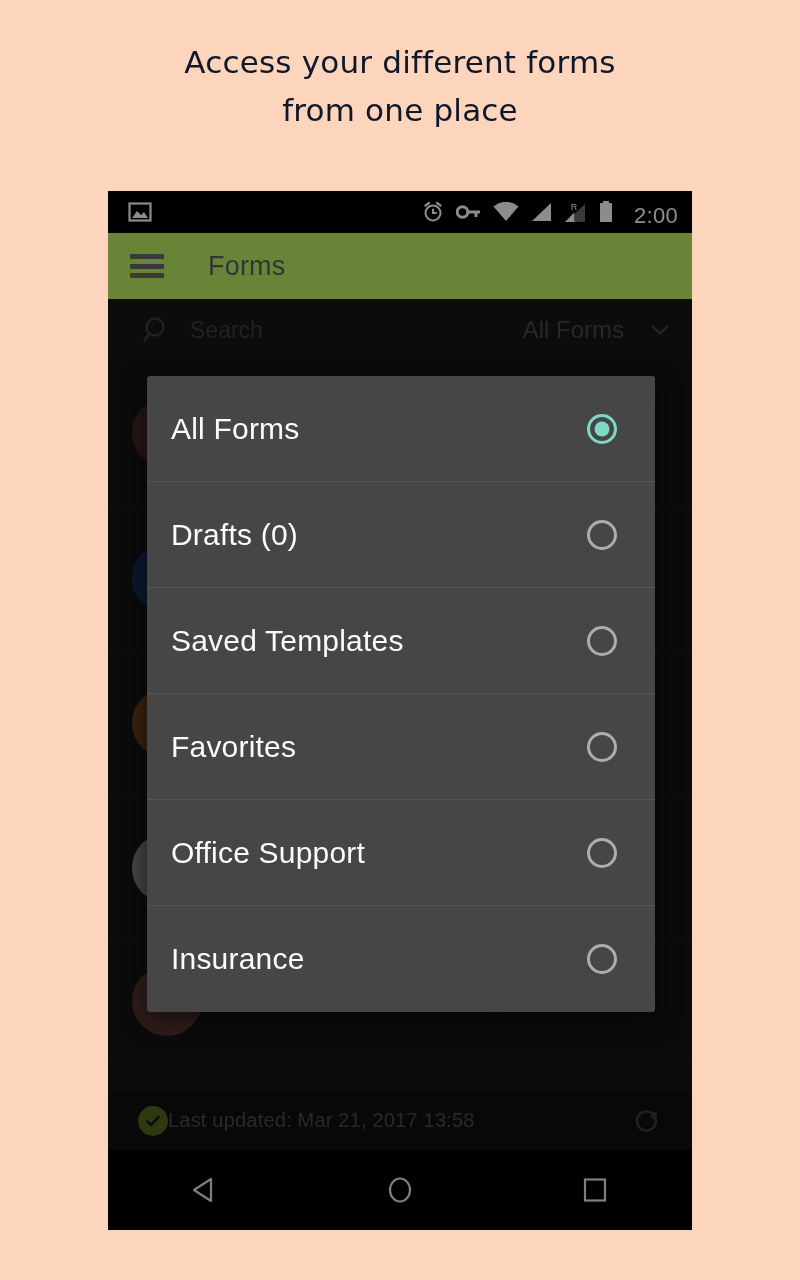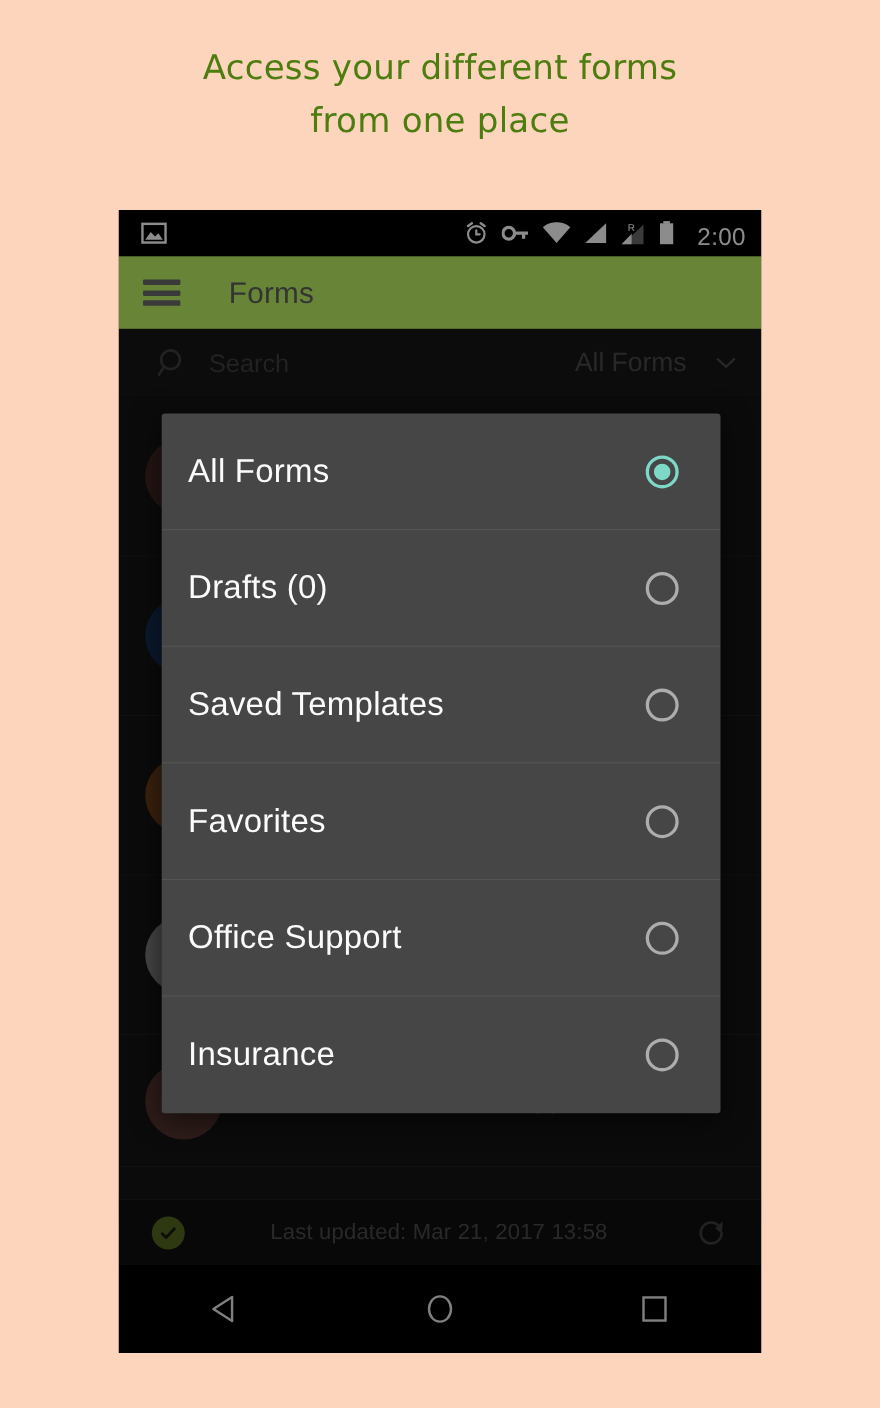--- a/index.html
+++ b/index.html
@@ -13,21 +13,21 @@
     position: relative;
   }
 
   
   .headline {
     position: absolute;
     top: 38px;
     left: 0;
     width: 800px;
     text-align: center;
-    color: #4d7c0f;
+    color: #0f172a;
     font-family: "DejaVu Sans", sans-serif;
     font-size: 31px;
     font-weight: 400;
     line-height: 48px;
     letter-spacing: 0.2px;
   }
   .headline .l2 { display: block; }
 
   
   .phone {
@@ -139,21 +139,20 @@
   }
   .check {
     width: 30px; height: 30px;
     border-radius: 50%;
     background: #54661f;
     display:flex; align-items:center; justify-content:center;
     flex: 0 0 auto;
   }
   .footer-text {
     flex: 1 1 auto;
-    text-align: center;
     color: #4b4b4b;
     font-size: 20px;
     letter-spacing: .2px;
   }
 
   
   .navbar {
     position: absolute;
     left: 0; bottom: 0;
     width: 584px; height: 80px;

